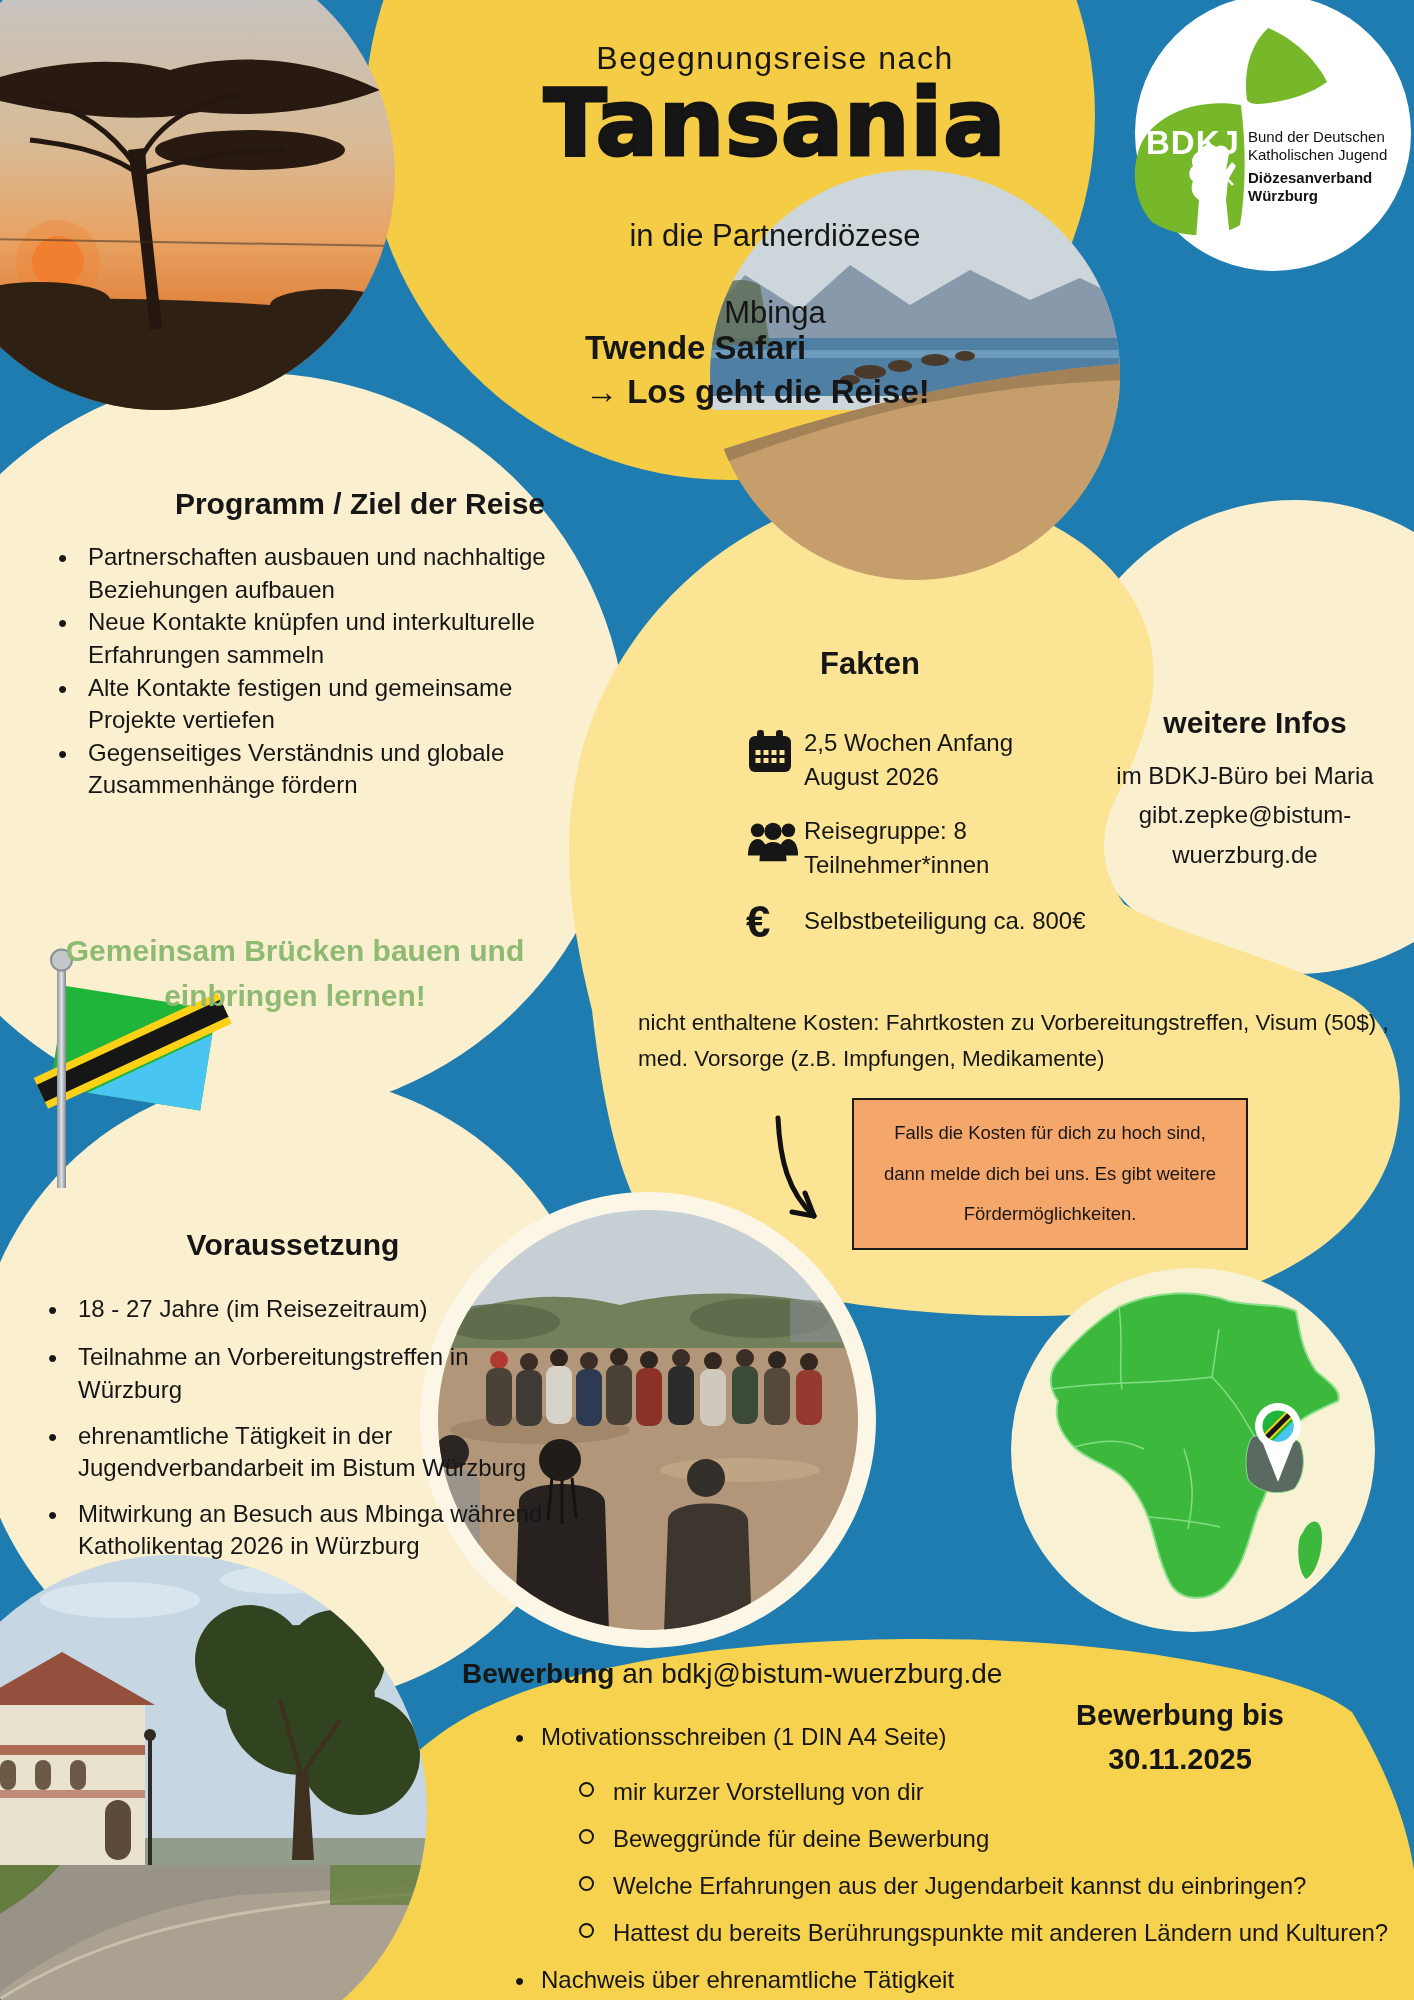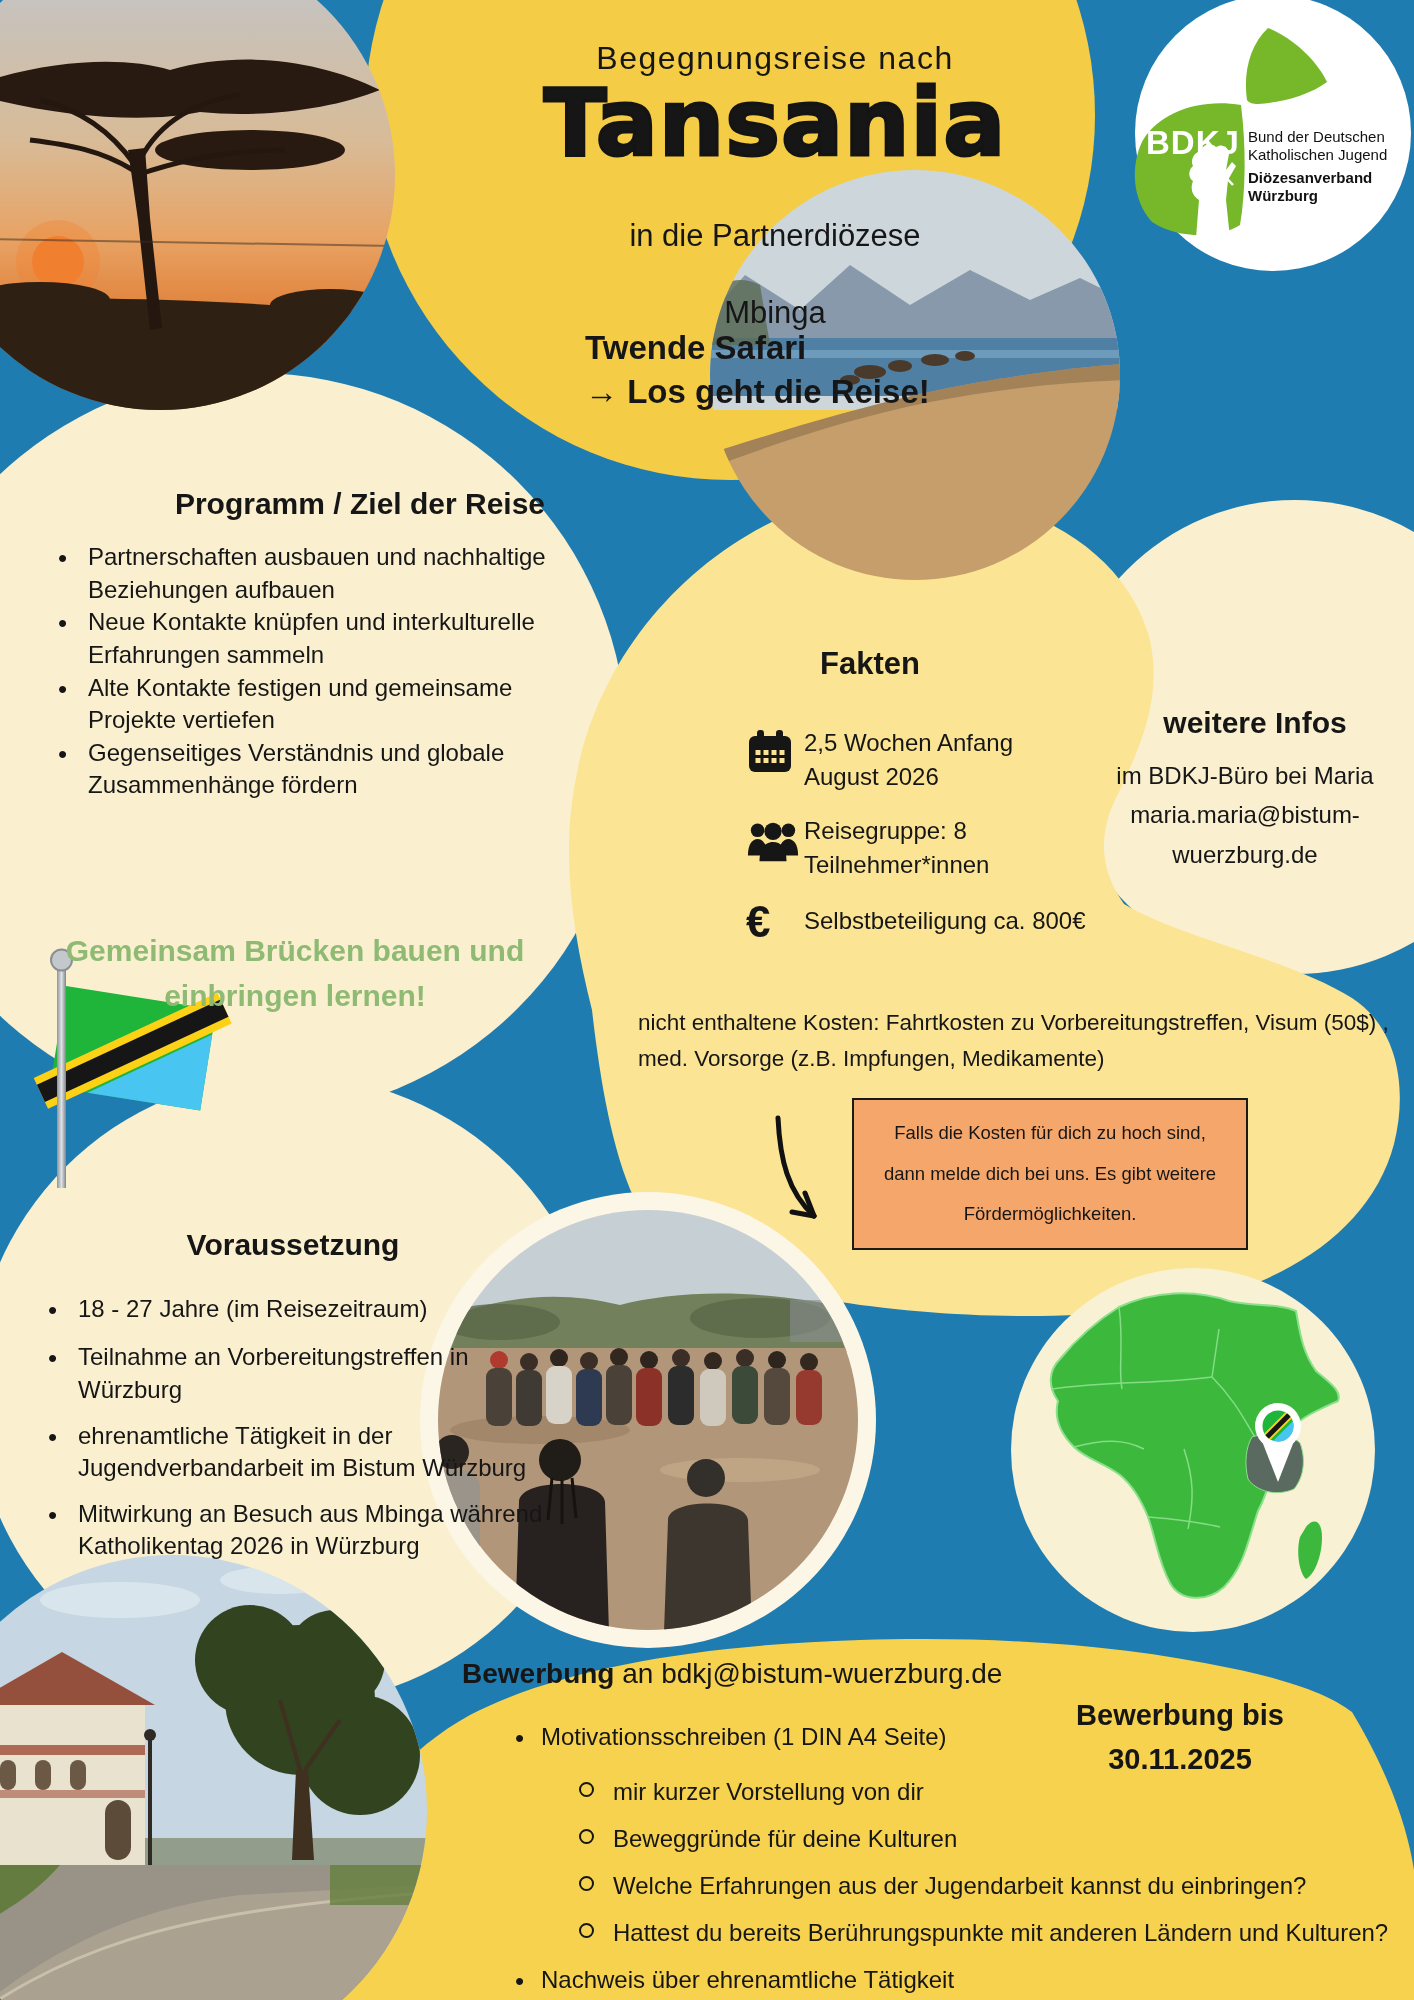--- a/index.html
+++ b/index.html
@@ -415,21 +415,21 @@
   </div>
 
   <div class="abs fact-row fact-3">
     <span class="ic euro-glyph">€</span>
     <span>Selbstbeteiligung ca. 800€</span>
   </div>
 
   <div class="abs center sec-title infos-title">weitere Infos</div>
   <div class="abs center infos-lines">
     <div>im BDKJ-Büro bei Maria</div>
-    <div>maria.maria@bistum-</div>
+    <div>gibt.zepke@bistum-</div>
     <div>wuerzburg.de</div>
   </div>
 
   <div class="abs kosten-text">nicht enthaltene Kosten: Fahrtkosten zu Vorbereitungstreffen, Visum (50$) , med. Vorsorge (z.B. Impfungen, Medikamente)</div>
   <div class="abs kosten-note">
       <span>Falls die Kosten für dich zu hoch sind, dann melde dich bei uns. Es gibt weitere Fördermöglichkeiten.</span>
     </div>
 
   <div class="abs center sec-title vor-title">Voraussetzung</div>
   <div class="abs blist vor-list">
@@ -464,21 +464,21 @@
       <div class="li">
           <span class="ring">
             <i></i>
           </span>
           <span>mir kurzer Vorstellung von dir</span>
         </div>
       <div class="li">
           <span class="ring">
             <i></i>
           </span>
-          <span>Beweggründe  für deine Kulturen</span>
+          <span>Beweggründe  für deine Bewerbung</span>
         </div>
       <div class="li">
           <span class="ring">
             <i></i>
           </span>
           <span>Welche Erfahrungen aus der Jugendarbeit kannst du einbringen?</span>
         </div>
       <div class="li">
           <span class="ring">
             <i></i>

